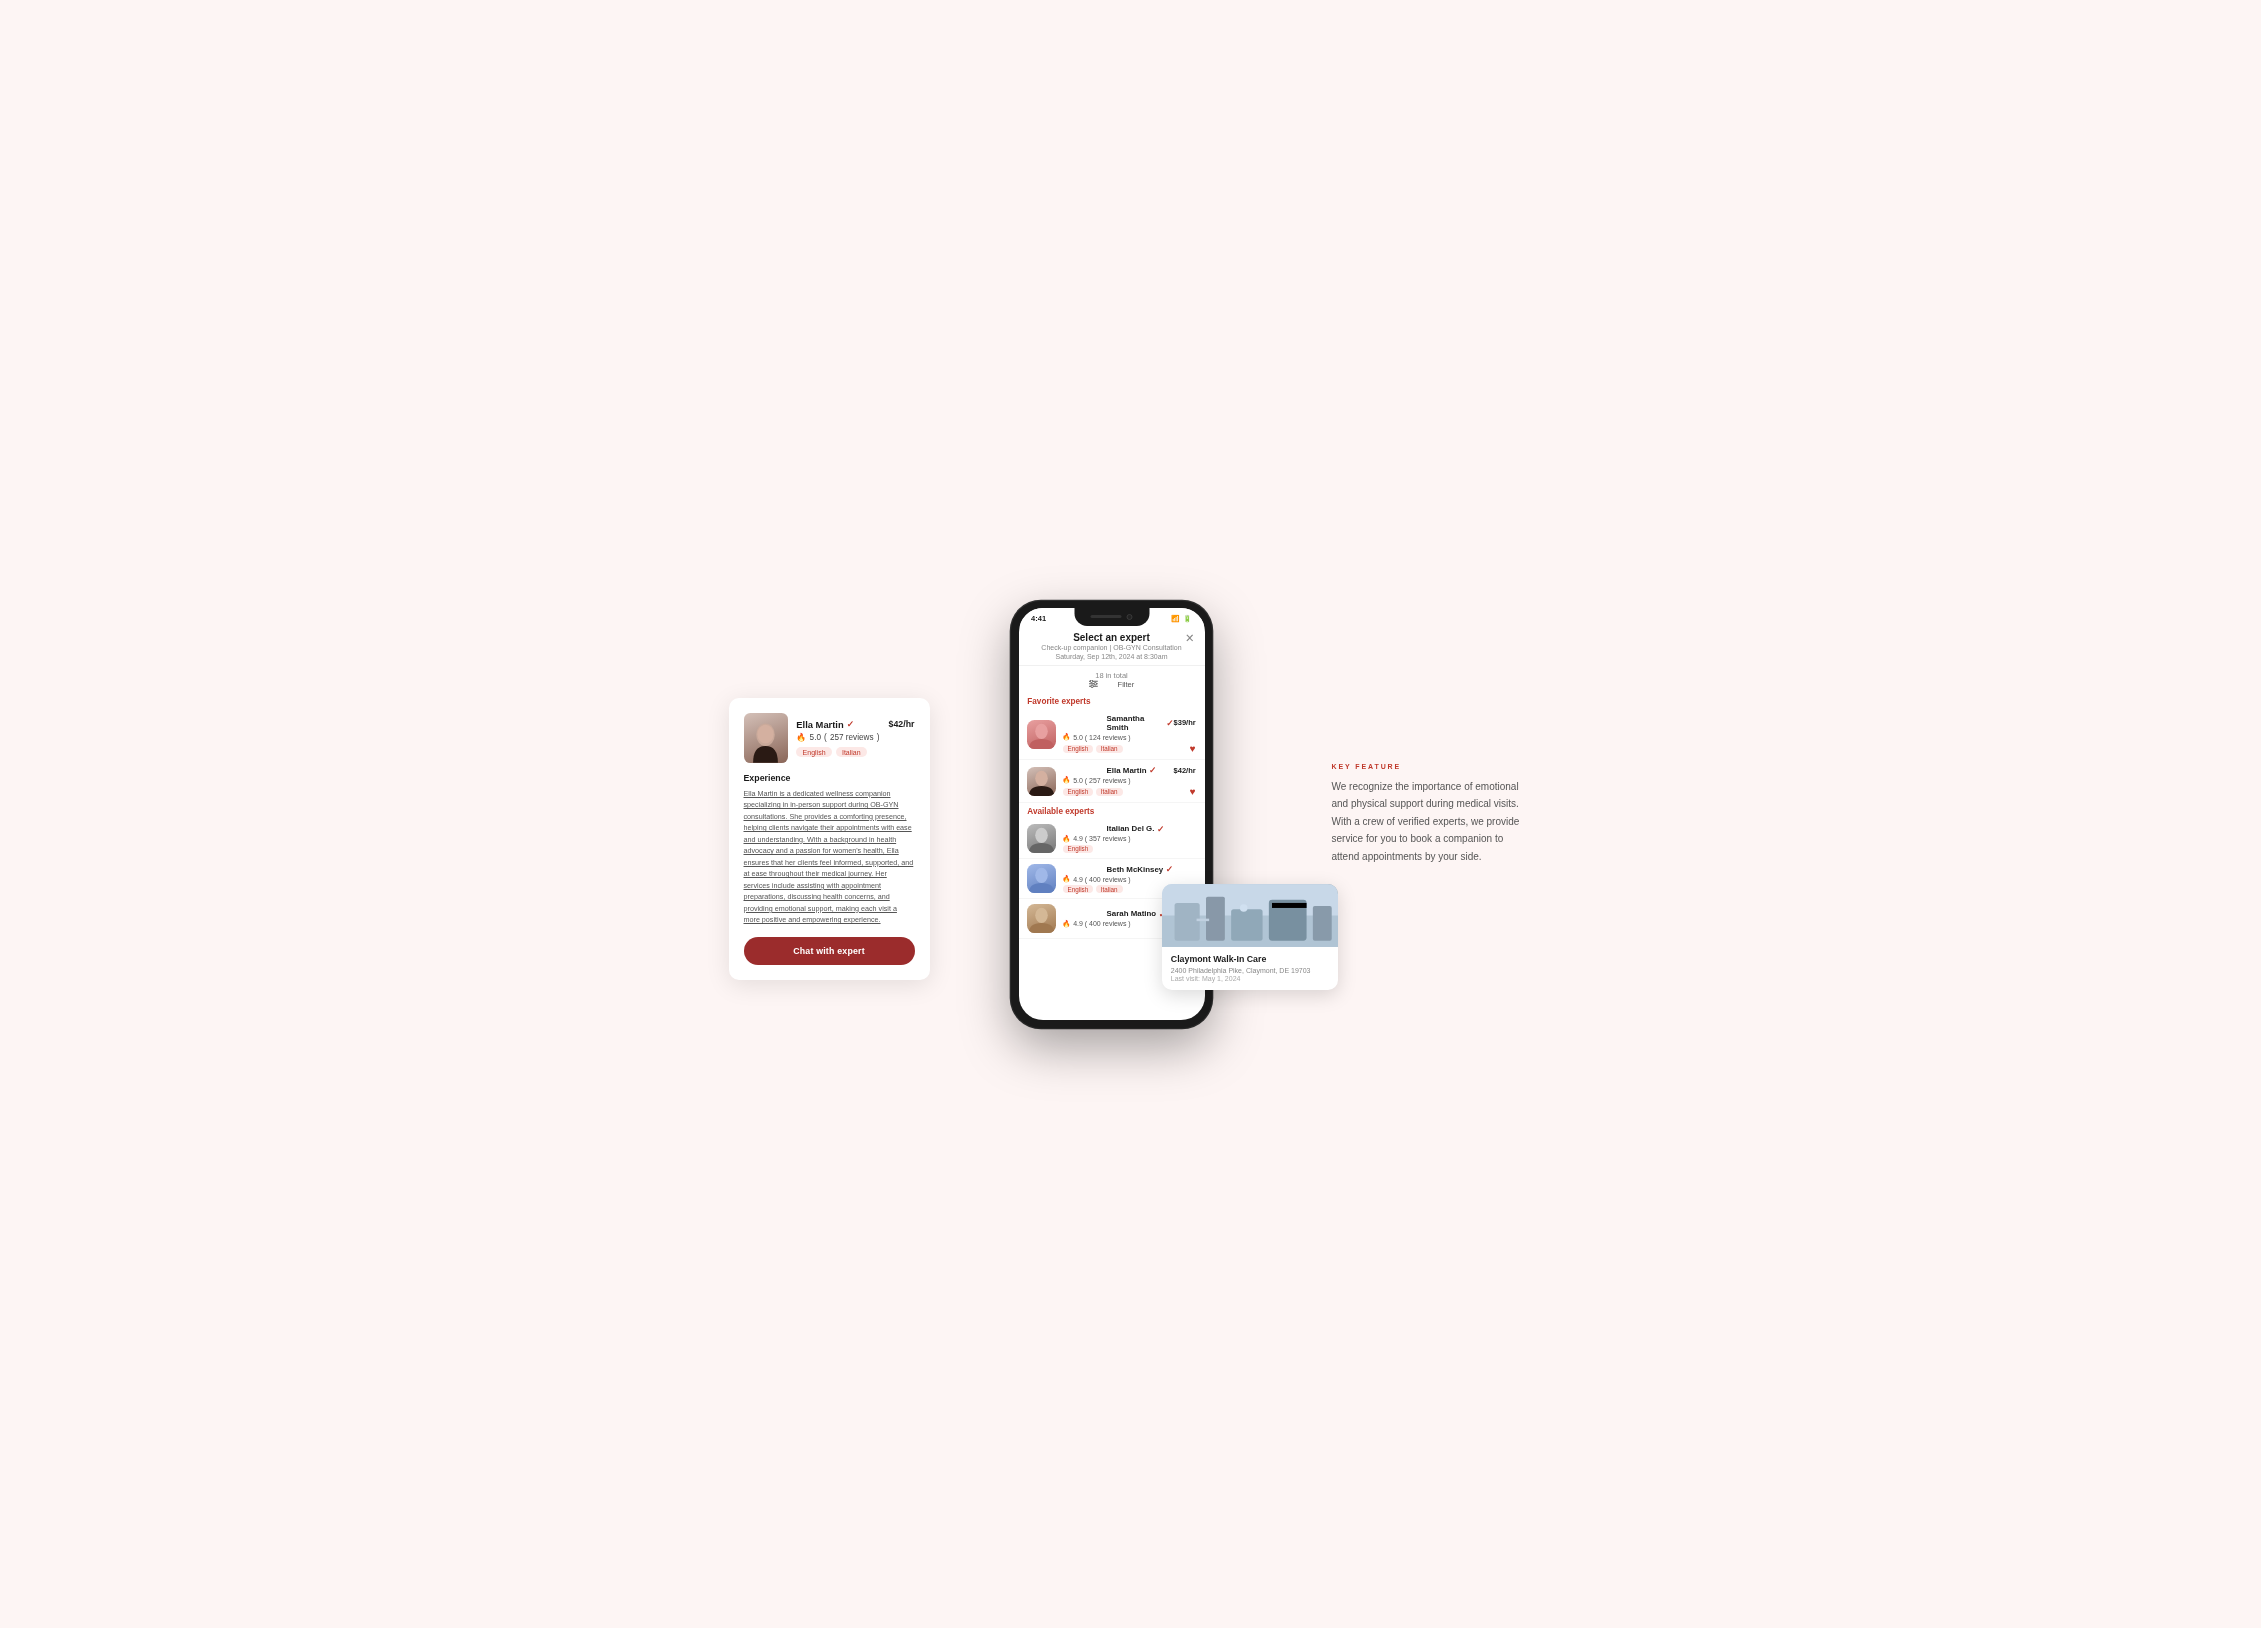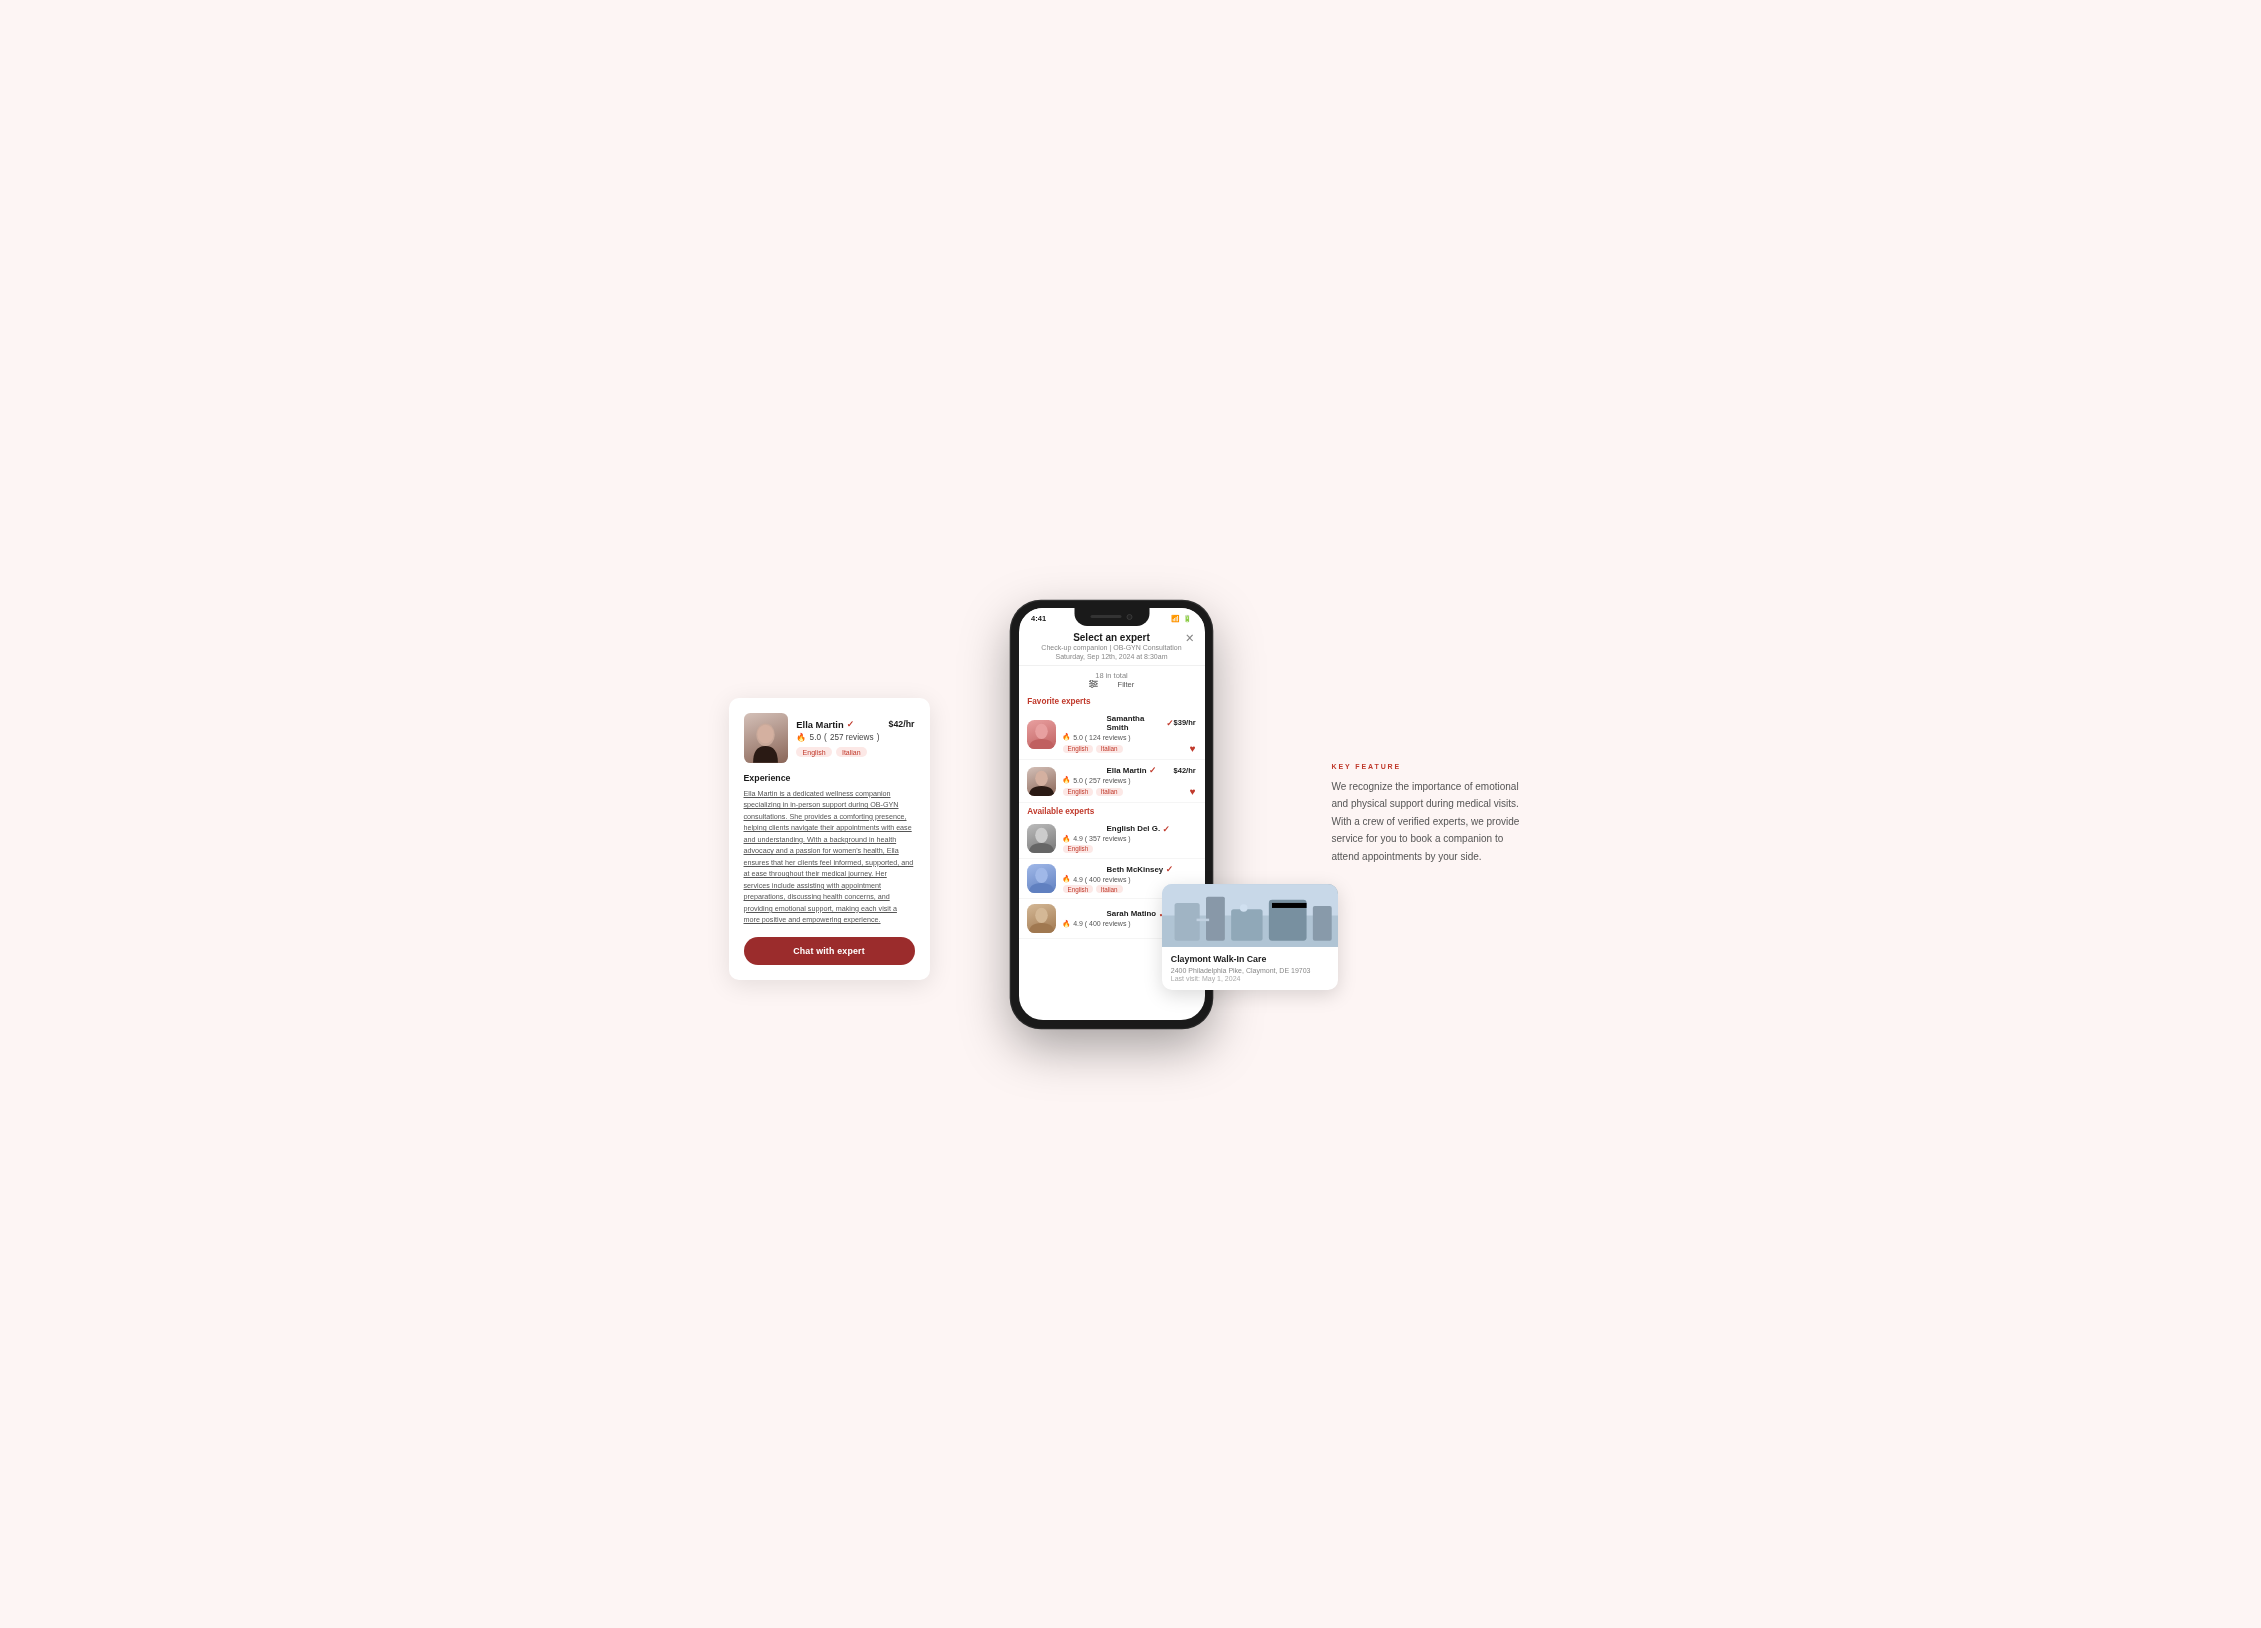--- a/index.html
+++ b/index.html
@@ -564,21 +564,21 @@
               <div class="list-avatar-inner">
                 <svg width="29" height="29" viewBox="0 0 46 46">
                   <ellipse cx="23" cy="18" rx="10" ry="12" fill="#ccc"></ellipse>
                   <path d="M3 46 Q3 30 23 30 Q43 30 43 46Z" fill="#666"></path>
                 </svg>
               </div>
             </div>
             <div class="list-info">
               <div class="list-name-row">
                 <span class="list-name">
-                  <span>English Del G.</span>
+                  <span>Italian Del G.</span>
                   <span class="verified-icon">✓</span>
                 </span>
                 <span class="list-price"></span>
               </div>
               <div class="list-rating">
                 <span>🔥</span>
                 <span>4.9</span>
                 <span>(</span>
                   <span>357 reviews</span>
                   <span>)</span>

